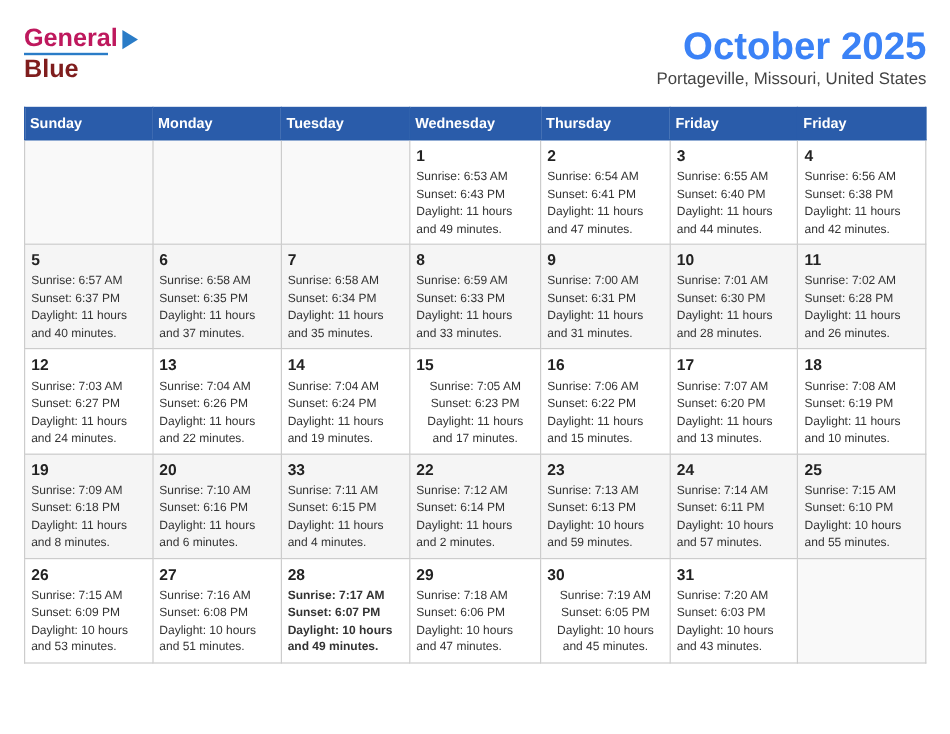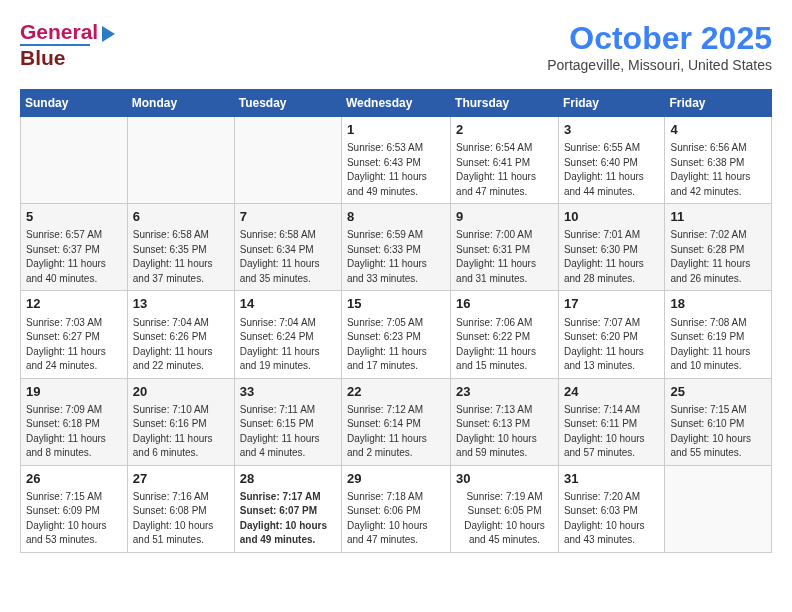--- a/index.html
+++ b/index.html
@@ -208,21 +208,21 @@
         </td>
         <td>
           <div class="day-num">14</div>
           <div class="day-info" style="white-space: pre-line;">Sunrise: 7:04 AM
 Sunset: 6:24 PM
 Daylight: 11 hours
 and 19 minutes.</div>
         </td>
         <td>
           <div class="day-num">15</div>
-          <div class="day-info" style="white-space: pre-line;">Sunrise: 7:05 AM
+          <div class="day-info" style="white-space: pre-line; text-align: center;">Sunrise: 7:05 AM
 Sunset: 6:23 PM
 Daylight: 11 hours
 and 17 minutes.</div>
         </td>
         <td>
           <div class="day-num">16</div>
           <div class="day-info" style="white-space: pre-line;">Sunrise: 7:06 AM
 Sunset: 6:22 PM
 Daylight: 11 hours
 and 15 minutes.</div>

